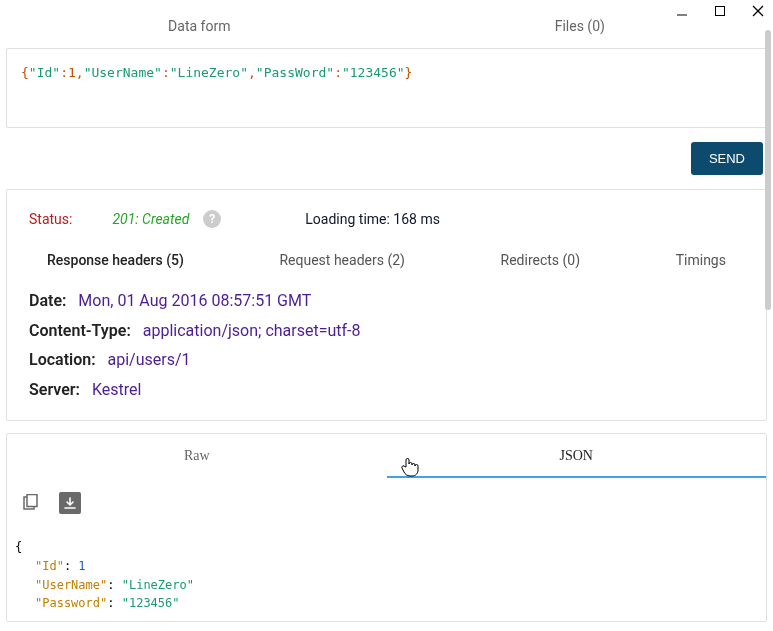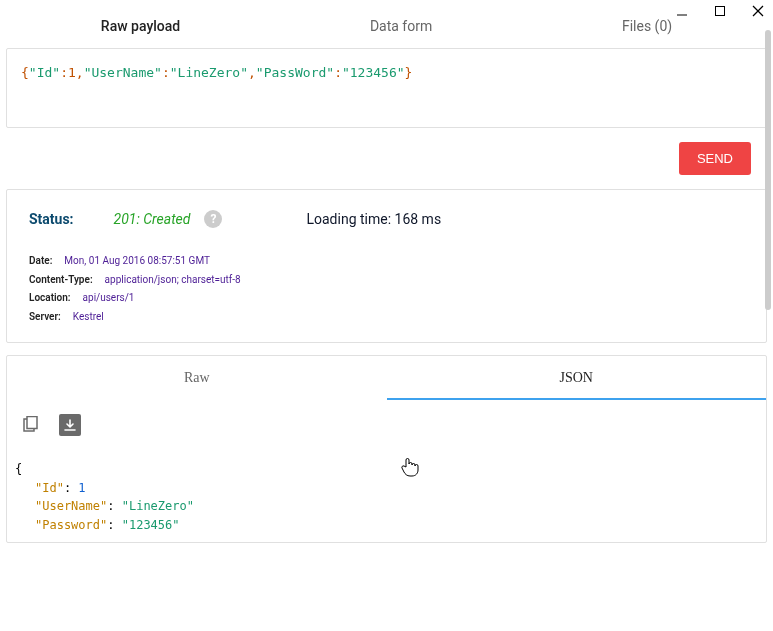--- a/index.html
+++ b/index.html
@@ -61,59 +61,59 @@
       min-height: 80px;
       font-family: Consolas, Monaco, monospace;
       font-size: 13px;
       margin-bottom: 14px;
     }
     .json-string { color: #1a9a6e; }
     .json-num { color: #c05000; }
     .json-punct { color: #c05000; }
     .send-row { text-align: right; margin-bottom: 14px; padding-right: 0; }
     .send-btn {
-      background: #ef4444;
+      background: #0c4a6e;
       color: #fff;
       border: none;
       padding: 9px 18px;
       border-radius: 3px;
       font-size: 13px;
       font-weight: 500;
       cursor: pointer;
-      margin-right: 16px;
+      margin-right: 4px;
       text-align: center;
     }
     .status-box {
       border: 1px solid #e0e0e0;
       border-radius: 2px;
       padding: 20px 22px 0 22px;
       margin-bottom: 12px;
     }
     .status-line { display: flex; align-items: center; gap: 40px; margin-bottom: 24px; }
-    .status-label { color: #0c4a6e; font-weight: bold; }
+    .status-label { color: #b91c1c; }
     .status-code { color: #28a428; font-weight: 400; font-style: italic; }
     .help-circle {
       width: 18px; height: 18px; border-radius: 50%;
       background: #ccc; color: #fff; display: inline-flex;
       align-items: center; justify-content: center;
       font-size: 12px; font-weight: bold; margin-left: -26px;
     }
     .loading-time { color: #0f172a; padding-left: 44px; }
     .sub-tabs-row {
       display: flex;
       justify-content: space-between;
       padding: 0 18px 18px 18px;
       color: #555;
     }
     .sub-tab { cursor: pointer; }
     .sub-tab.active { color: #222; font-weight: 500; }
     .headers-list {
       padding: 0 0 16px 0;
       line-height: 1.85;
-      font-size: 10px;
+      font-size: 16px;
     }
     .header-row { display: flex; gap: 12px; }
     .header-key { font-weight: 600; color: #222; }
     .header-val { color: #4c1d95; }
     .response-box {
       border: 1px solid #e0e0e0;
       border-radius: 2px;
       padding: 0;
     }
     .resp-tabs {
@@ -193,41 +193,46 @@
   </div>
 </div>
 
 <div class="scrollbar-track">
   <div class="scrollbar-thumb"></div>
 </div>
 
 <div class="content-area">
 
   <div class="tabs-row">
-    <div class="tab-item active">Raw payload</div>
     <div class="tab-item">Data form</div>
     <div class="tab-item">Files (0)</div>
   </div>
 
   <div class="payload-box">
     <span class="json-punct">{</span><span class="json-string">"Id"</span><span class="json-punct">:</span><span class="json-num">1</span><span class="json-punct">,</span><span class="json-string">"UserName"</span><span class="json-punct">:</span><span class="json-string">"LineZero"</span><span class="json-punct">,</span><span class="json-string">"PassWord"</span><span class="json-punct">:</span><span class="json-string">"123456"</span><span class="json-punct">}</span>
   </div>
 
   <div class="send-row">
     <button class="send-btn">SEND</button>
   </div>
 
   <div class="status-box">
     <div class="status-line">
       <span class="status-label">Status:</span>
       <span class="status-code">201: Created</span>
       <span class="help-circle">?</span>
       <span class="loading-time">Loading time: 168 ms</span>
     </div>
 
+    <div class="sub-tabs-row">
+      <div class="sub-tab active">Response headers (5)</div>
+      <div class="sub-tab">Request headers (2)</div>
+      <div class="sub-tab">Redirects (0)</div>
+      <div class="sub-tab">Timings</div>
+    </div>
 
     <div class="headers-list">
       <div class="header-row">
           <span class="header-key">Date:</span>
           <span class="header-val">Mon, 01 Aug 2016 08:57:51 GMT</span>
         </div>
       <div class="header-row">
           <span class="header-key">Content-Type:</span>
           <span class="header-val">application/json; charset=utf-8</span>
         </div>

